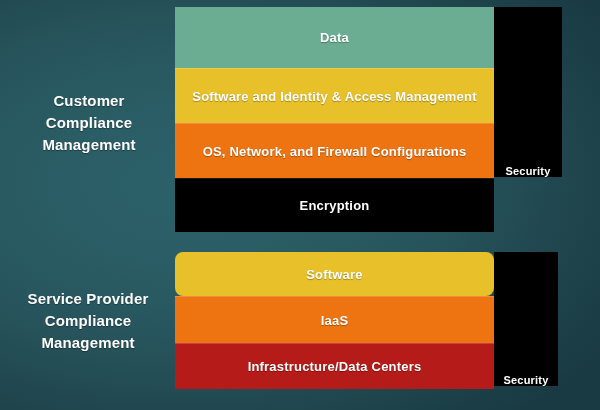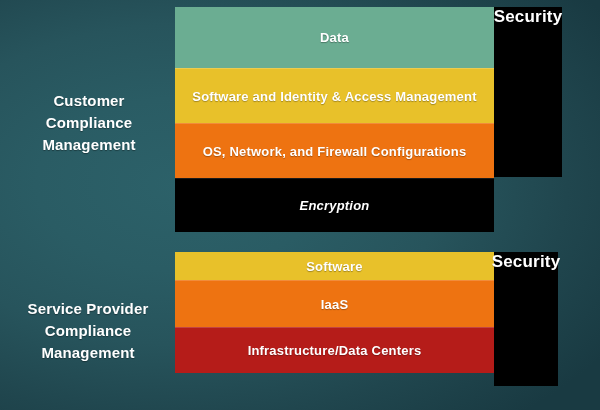--- a/index.html
+++ b/index.html
@@ -40,21 +40,21 @@
     text-shadow: 0 1px 1px rgba(0,0,0,0.35);
     white-space: pre-line;
   }
   #label-customer {
     left: 8px;
     top: 90px;
     width: 162px;
   }
   #label-provider {
     left: 4px;
-    top: 298px;
+    top: 288px;
     width: 168px;
   }
 
   
   .stack {
     position: absolute;
   }
   #stack-customer {
     left: 175px;
     top: 7px;
@@ -81,36 +81,36 @@
     letter-spacing: 0.2px;
     text-shadow: 0 1px 1px rgba(0,0,0,0.30);
     border-top: 1px solid rgba(255,255,255,0.18);
   }
   .layer:first-child { border-top: none; }
 
   .layer.h-data    { height: 61px; background: #6bad92; }
   .layer.h-saas    { height: 55px; background: #e8c12a; }
   .layer.h-os      { height: 55px; background: #ee7311; }
   .layer.h-encrypt { height: 54px; background: #000000;
-                     border-top: 1px solid rgba(255,255,255,0.10); font-style: italic; }
+                     border-top: 1px solid rgba(255,255,255,0.10); }
 
-  .layer.h-software { height: 28px; background: #e8c12a; }
+  .layer.h-software { height: 44px; background: #e8c12a; border-radius: 8px; }
   .layer.h-iaas     { height: 47px; background: #ee7311; }
   .layer.h-infra    { height: 46px; background: #b51c19; }
 
   
   .security {
     position: absolute;
     background: #000000;
     color: #ffffff;
     font-weight: bold;
-    font-size: 17px;
+    font-size: 11px;
     letter-spacing: 0.2px;
     display: flex;
-    align-items: flex-start;
+    align-items: flex-end;
     justify-content: center;
     text-shadow: 0 1px 1px rgba(0,0,0,0.30);
   }
   #security-customer {
     left: 494px;
     top: 7px;
     width: 68px;
     height: 170px;
   }
   #security-provider {

